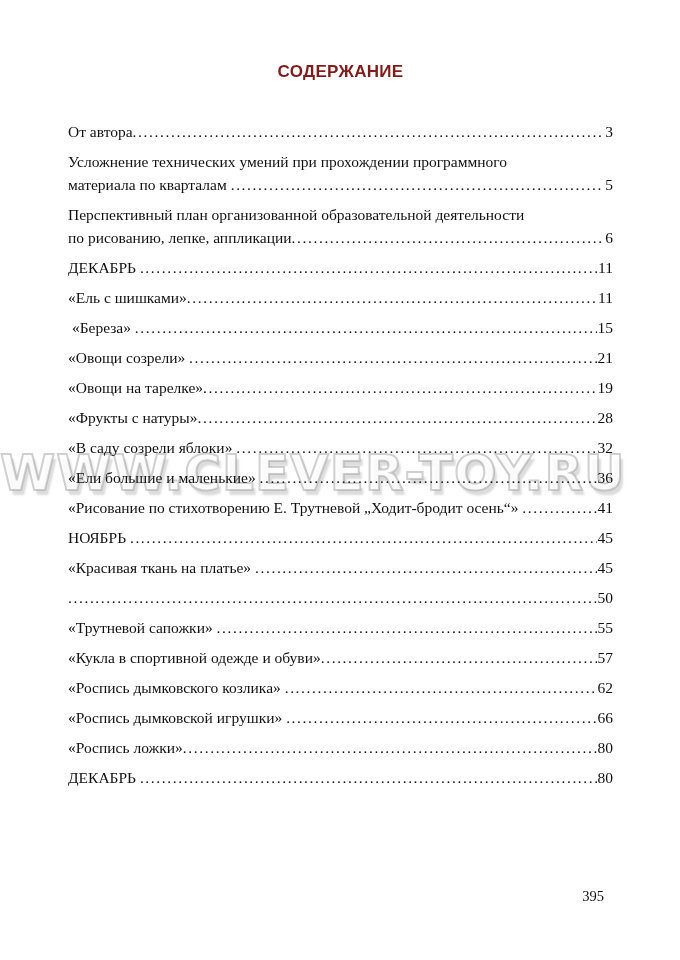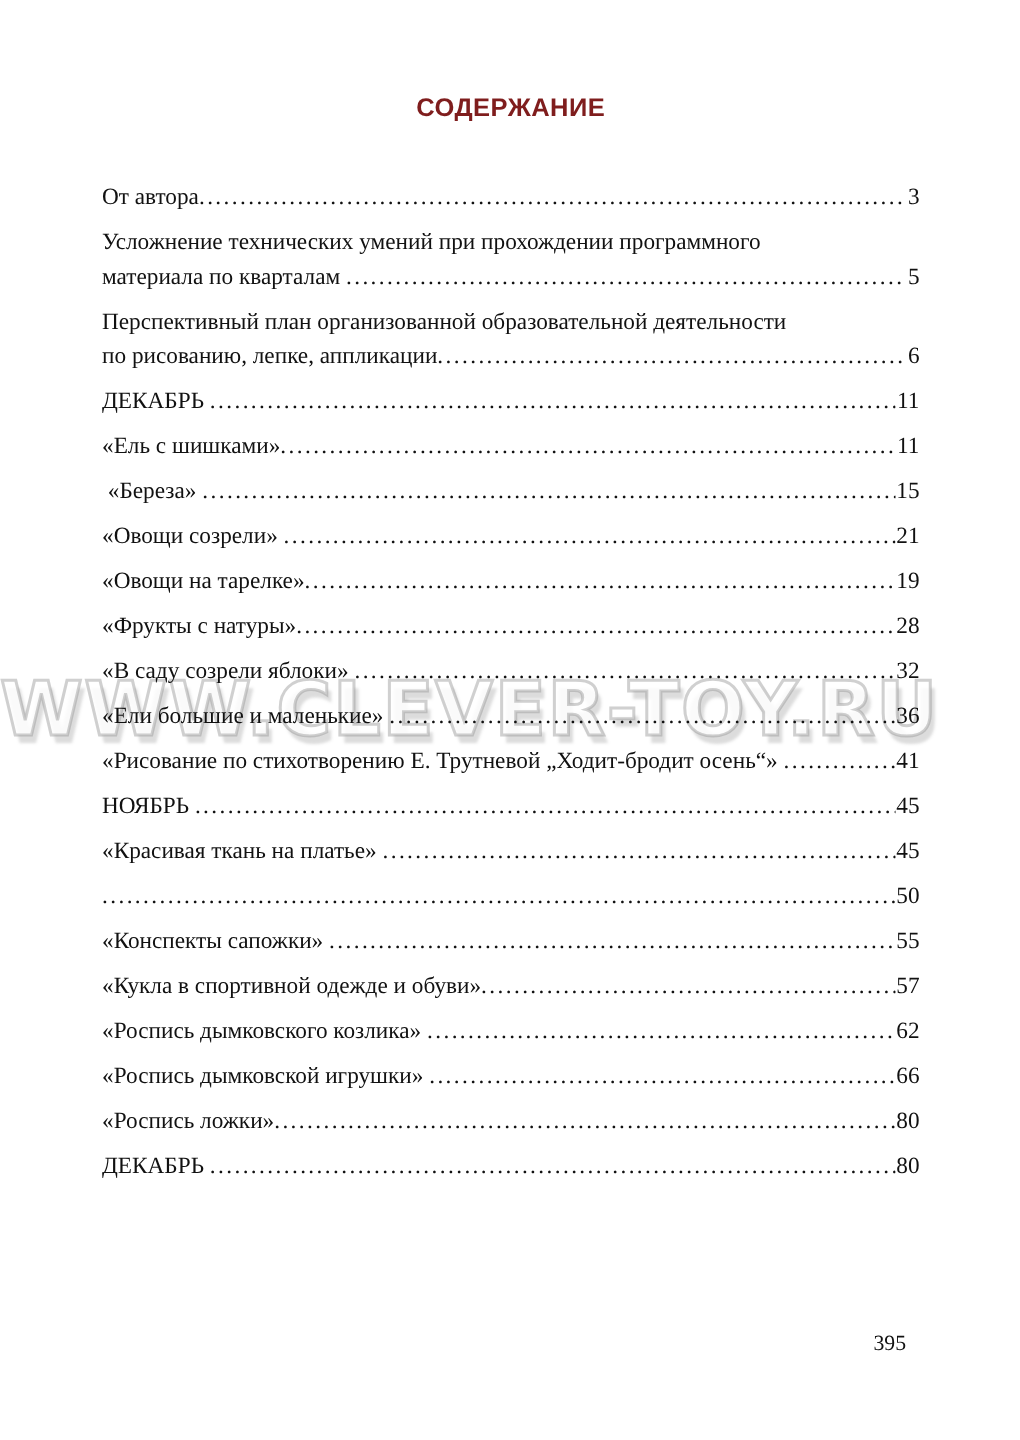--- a/index.html
+++ b/index.html
@@ -232,21 +232,21 @@
 
     <div class="entry-row">
       <span class="leader"></span>
       <span class="entry-page">50</span>
     </div>
   </div>
 
   <div class="entry">
 
     <div class="entry-row">
-      <span class="entry-text">«Конспекты сапожки» </span>
+      <span class="entry-text">«Трутневой сапожки» </span>
       <span class="leader"></span>
       <span class="entry-page">55</span>
     </div>
   </div>
 
   <div class="entry">
 
     <div class="entry-row">
       <span class="entry-text">«Кукла в спортивной одежде и обуви»</span>
       <span class="leader"></span>

